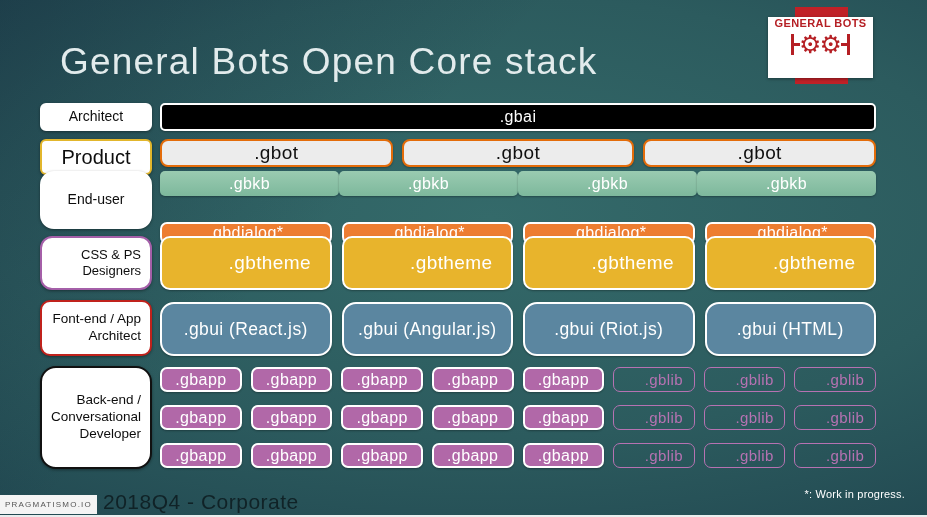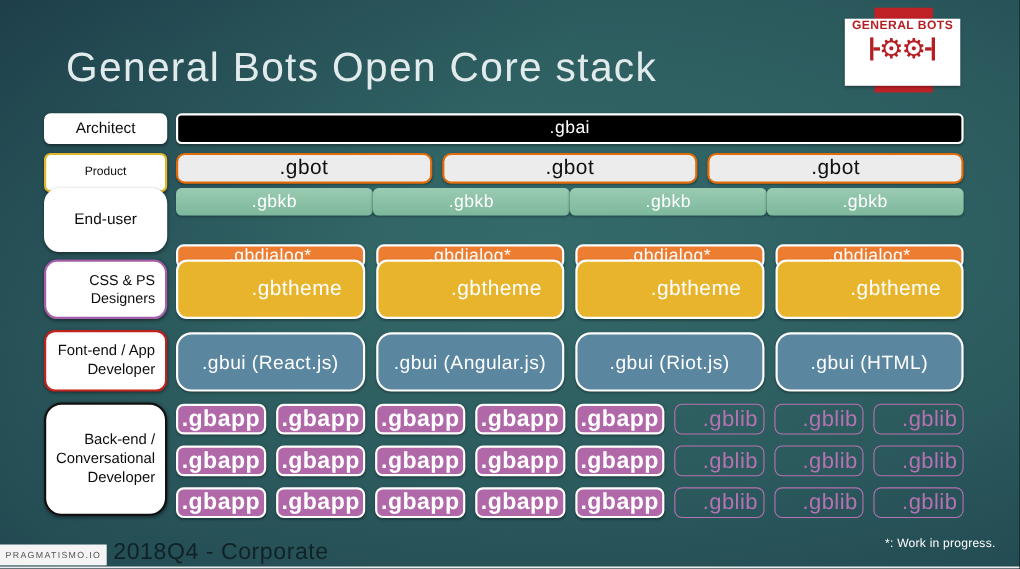--- a/index.html
+++ b/index.html
@@ -23,21 +23,21 @@
   #logo-gears{display:flex;align-items:center;justify-content:center;height:28px;}
   .lg-bar{width:3px;height:21px;background:var(--brand-red);display:inline-block;}
   .lg-dash{width:6px;height:3px;background:var(--brand-red);display:inline-block;}
   .lg-gear{font-size:25px;line-height:25px;color:var(--brand-red);font-family:"DejaVu Sans",sans-serif;margin:0 -1px;}
 
   
   .lbl{position:absolute;left:40px;width:112px;background:#fff;color:#0d0d0d;
     display:flex;align-items:center;justify-content:center;text-align:right;
     box-shadow:0 1px 3px rgba(0,0,0,.4);line-height:1.25;padding:0 9px;}
   #lbl-architect{top:103px;height:28px;border-radius:6px;border:2px solid #fff;font-size:14px;}
-  #lbl-product{top:139px;height:36px;border-radius:6px;border:2px solid var(--product-border);font-size:11px;}
+  #lbl-product{top:139px;height:36px;border-radius:6px;border:2px solid var(--product-border);font-size:20px;}
   #lbl-enduser{top:171px;height:58px;border-radius:14px;border:2px solid #fff;font-size:14px;}
   #lbl-designers{top:236px;height:54px;border-radius:12px;border:2px solid var(--designers-border);font-size:13px;}
   #lbl-frontend{top:300px;height:56px;border-radius:10px;border:2.5px solid var(--frontend-border);font-size:13.5px;}
   #lbl-backend{top:366px;height:103px;border-radius:16px;border:2px solid #111;font-size:13.5px;}
 
   
   .band{position:absolute;left:160px;width:716px;display:grid;}
   #band-gbai{top:103px;height:28px;grid-template-columns:1fr;}
   #band-gbot{top:139px;height:28px;grid-template-columns:repeat(3,1fr);gap:9px;}
   #band-gbkb{top:171px;height:25px;grid-template-columns:repeat(4,1fr);gap:0;}
@@ -49,22 +49,22 @@
   #band-backend3{top:443px;height:25px;grid-template-columns:repeat(8,1fr);gap:9px;}
 
   .brick{display:flex;align-items:center;justify-content:center;letter-spacing:.4px;
     box-shadow:0 1px 2px rgba(0,0,0,.3);white-space:nowrap;}
   .gbai{background:var(--gbai-bg);border:2px solid #fff;border-radius:5px;color:#fff;font-size:16px;}
   .gbot{background:var(--gbot-bg);border:2px solid var(--gbot-border);border-radius:8px;color:#101010;font-size:19px;}
   .gbkb{background:linear-gradient(180deg,var(--gbkb-bg-light),var(--gbkb-bg));border-radius:5px;color:#fff;font-size:16px;}
   .gbdialog{background:var(--gbdialog-bg);border:2px solid #fff;border-radius:7px;color:#fff;font-size:16px;margin-top:20px;}
   .gbtheme{background:var(--gbtheme-bg);border:2px solid #fff;border-radius:10px;color:#fff;font-size:19px;padding-left:48px;}
   .gbui{background:var(--gbui-bg);border:2px solid #fff;border-radius:14px;color:#fff;font-size:17.5px;}
-  .gbapp{background:var(--gbapp-bg);border:2px solid #fff;border-radius:7px;color:#fff;font-size:21px;font-weight:bold;}
-  .gblib{background:transparent;border:1.5px solid var(--gblib-accent);border-radius:7px;color:var(--gblib-accent);font-size:20px;box-shadow:none;padding-left:20px;}
+  .gbapp{background:var(--gbapp-bg);border:2px solid #fff;border-radius:7px;color:#fff;font-size:16px;}
+  .gblib{background:transparent;border:1.5px solid var(--gblib-accent);border-radius:7px;color:var(--gblib-accent);font-size:15px;box-shadow:none;padding-left:20px;}
 
   
   #brand-box{position:absolute;left:0;top:495px;width:97px;height:19px;background:#f4f4f4;
     display:flex;align-items:center;justify-content:center;font-size:8px;letter-spacing:1.2px;color:#555;}
   #caption{position:absolute;left:103px;top:490px;font-size:21px;letter-spacing:.5px;color:rgba(10,22,25,.78);}
   #footnote{position:absolute;right:22px;top:488px;font-size:11px;color:#fff;letter-spacing:.2px;}
 </style>
 </head>
 <body>
 
@@ -82,21 +82,21 @@
       <span class="lg-gear">⚙</span>
       <span class="lg-dash"></span>
       <span class="lg-bar"></span>
     </div>
   </div>
 
   <div class="lbl" id="lbl-architect">Architect</div>
   <div class="lbl" id="lbl-product">Product</div>
   <div class="lbl" id="lbl-enduser">End-user</div>
   <div class="lbl" id="lbl-designers">CSS &amp; PS Designers</div>
-  <div class="lbl" id="lbl-frontend">Font-end / App Developer</div>
+  <div class="lbl" id="lbl-frontend">Font-end / App Architect</div>
   <div class="lbl" id="lbl-backend">Back-end / Conversational Developer</div>
 
   <div class="band" id="band-gbai">
       <div class="brick gbai">.gbai</div>
     </div>
   <div class="band" id="band-gbot">
       <div class="brick gbot">.gbot</div>
       <div class="brick gbot">.gbot</div>
       <div class="brick gbot">.gbot</div>
     </div>

